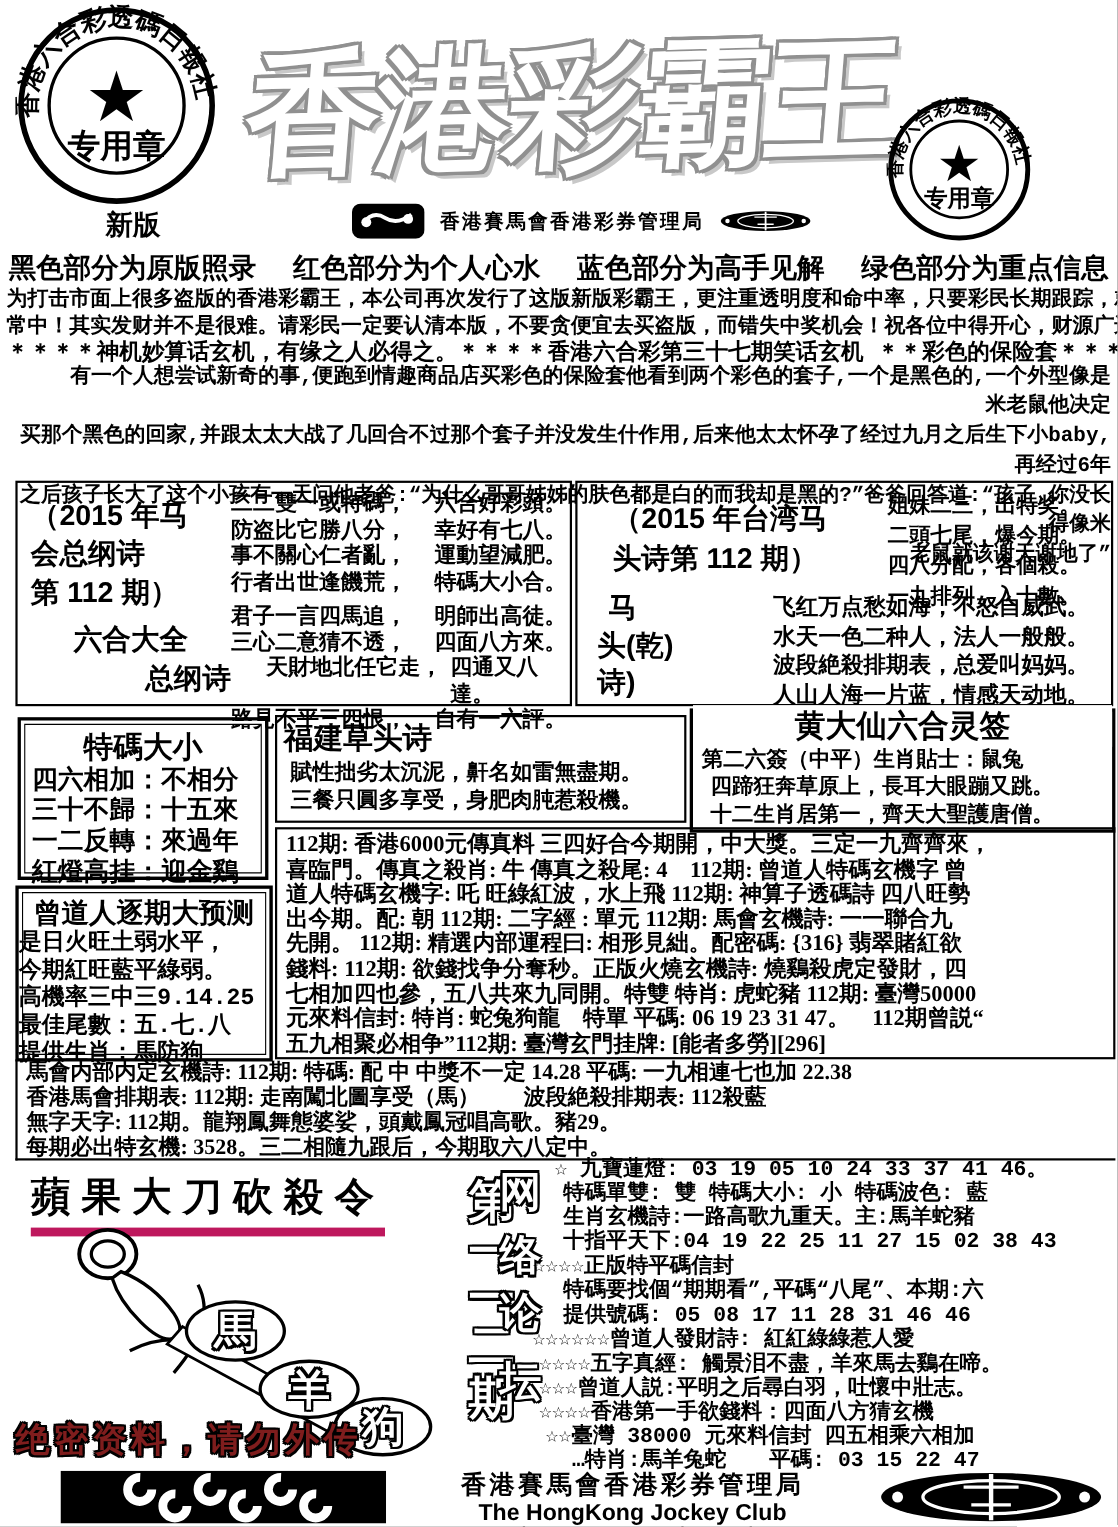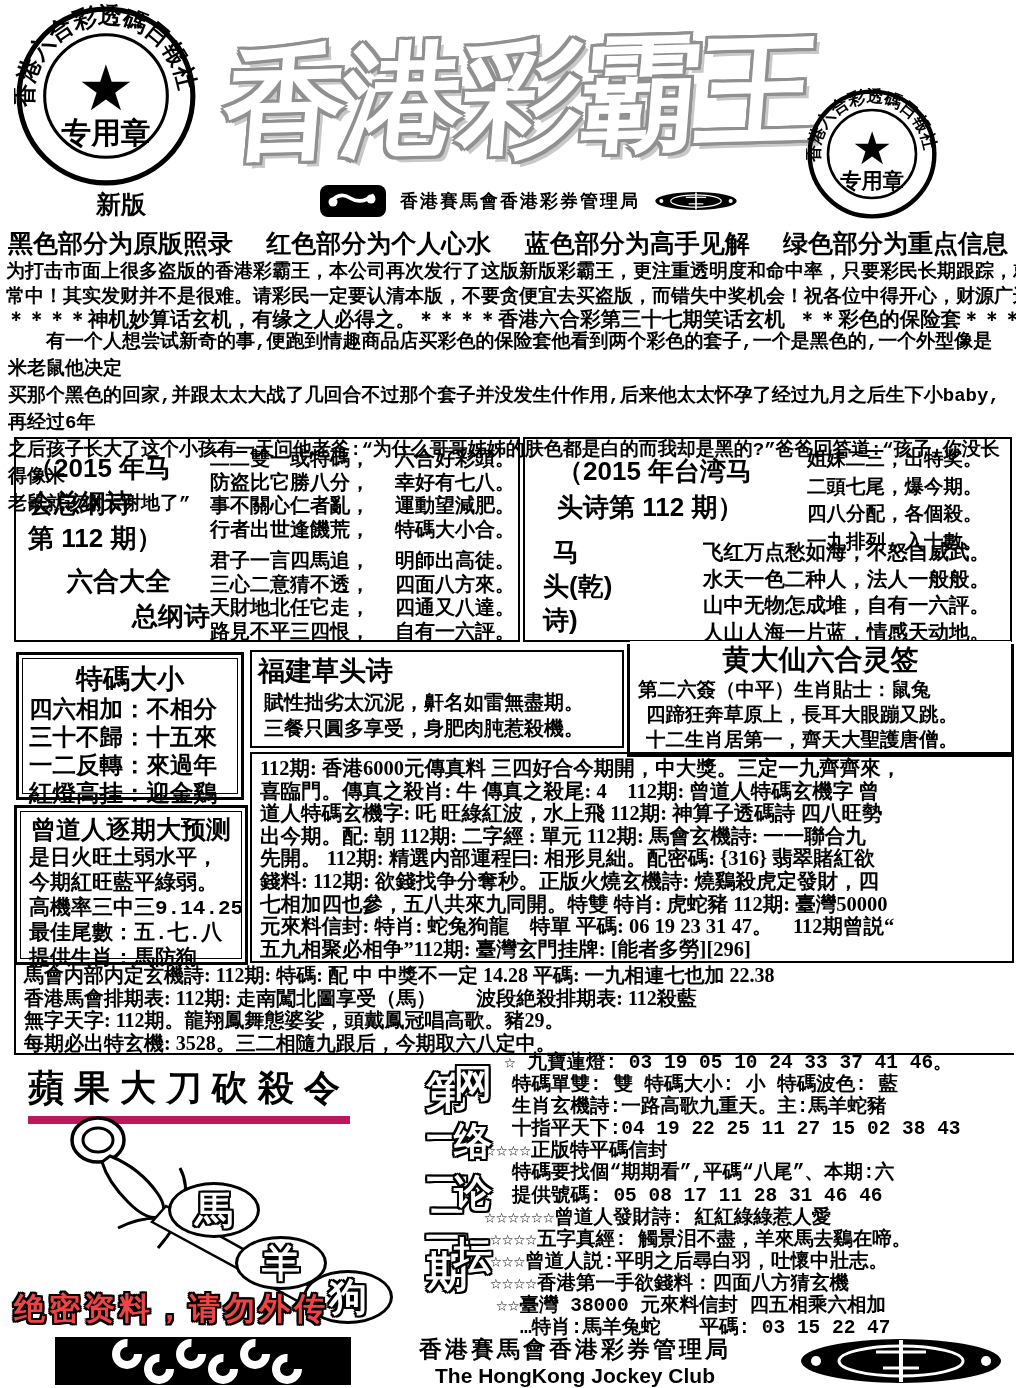--- a/index.html
+++ b/index.html
@@ -8,26 +8,26 @@
   .abs{position:absolute;}
   .brush{font-family:Liberation Mono, monospace;font-weight:bold;}
   .heiti{font-family:"Liberation Sans",sans-serif;font-weight:bold;}
   .main-title{font-family:"Liberation Sans",sans-serif;font-weight:bold;color:#fff;
       text-shadow:-3px -3px 0 #909090,3px -3px 0 #909090,-3px 3px 0 #909090,3px 3px 0 #909090,
                   -3px 0 0 #909090,3px 0 0 #909090,0 -3px 0 #909090,0 3px 0 #909090,6px 6px 0 #c8c8c8;
       transform:skewX(-6deg) rotate(-1.5deg);letter-spacing:-4px;white-space:nowrap;}
   .outline{color:#fff;font-weight:bold;
       text-shadow:-2px -2px 0 #000,2px -2px 0 #000,-2px 2px 0 #000,2px 2px 0 #000,
                   -2px 0 0 #000,2px 0 0 #000,0 -2px 0 #000,0 2px 0 #000;}
-  .outline-gray{color:#ef4444;font-weight:bold;
+  .outline-gray{color:#7f1d1d;font-weight:bold;
       text-shadow:-2px -2px 0 #000,2px -2px 0 #000,-2px 2px 0 #000,2px 2px 0 #000,
                   -2px 0 0 #000,2px 0 0 #000,0 -2px 0 #000,0 2px 0 #000;}
   .box{border:2.5px solid #000;box-sizing:border-box;}
   .dblbox{border:3px solid #000;box-shadow:inset 0 0 0 3px #fff,inset 0 0 0 4px #000;box-sizing:border-box;}
-  p{margin:0;}
+  p{margin:0;text-align:right;}
   .bubble{border:3px solid #000;border-radius:50%;background:#fff;display:flex;
           align-items:center;justify-content:center;box-sizing:border-box;}
   .vline{display:block;text-align:center;}
 </style>
 </head>
 <body>
 
 <div class="page">
 
   <svg class="abs" style="left:14px;top:4px;width:184px;height:184px" viewBox="0 0 180 180">
@@ -120,21 +120,21 @@
         </div>
       <div style="display:flex;margin-top:8px;">
           <span style="width:185px;">君子一言四馬追，</span>
           <span>明師出高徒。</span>
         </div>
       <div style="display:flex;">
           <span style="width:185px;">三心二意猜不透，</span>
           <span>四面八方來。</span>
         </div>
       <div style="display:flex;">
-          <span style="width:185px;">天財地北任它走，</span>
+          <span style="width:185px;margin-left:32px;">天財地北任它走，</span>
           <span>四通又八達。</span>
         </div>
       <div style="display:flex;">
           <span style="width:185px;">路見不平三四恨，</span>
           <span>自有一六評。</span>
         </div>
     </div>
   </div>
 
   <div class="abs box" style="left:523px;top:437px;width:489px;height:205px;">
@@ -149,21 +149,21 @@
       <div>一九排列，入十數。</div>
     </div>
     <div class="abs heiti" style="left:18px;top:96px;font-size:26px;line-height:34px;">
       <div style="padding-left:10px;">马</div>
       <div>头(乾)</div>
       <div>诗)</div>
     </div>
     <div class="abs brush" style="left:178px;top:102px;font-size:20.5px;line-height:26.5px;">
       <div>飞红万点愁如海，不怒自威武。</div>
       <div>水天一色二种人，法人一般般。</div>
-      <div>山中无物怎成堆，自有一六評。</div>
+      <div>波段絶殺排期表，总爱叫妈妈。</div>
       <div>人山人海一片蓝，情感天动地。</div>
     </div>
   </div>
 
   <div class="abs dblbox" style="left:16px;top:652px;width:228px;height:148px;padding:6px 0 0 0;">
     <div class="heiti" style="font-size:27px;text-align:center;">特碼大小</div>
     <div class="brush" style="font-size:23.5px;line-height:28px;padding-left:10px;">
       <div>四六相加：不相分</div>
       <div>三十不歸：十五來</div>
       <div>一二反轉：來過年</div>
@@ -183,21 +183,21 @@
     <div class="heiti" style="font-size:28px;text-align:center;margin-top:-6px;background:#fff;">黄大仙六合灵签</div>
     <div class="brush" style="font-size:19.5px;line-height:25px;padding-left:8px;">
       <div>第二六簽（中平）生肖貼士：鼠兔</div>
       <div style="padding-left:8px;">四蹄狂奔草原上，長耳大眼蹦又跳。</div>
       <div style="padding-left:8px;">十二生肖居第一，齊天大聖護唐僧。</div>
     </div>
   </div>
 
   <div class="abs dblbox" style="left:14px;top:805px;width:234px;height:160px;padding-top:5px;">
     <div class="heiti" style="font-size:25px;text-align:center;">曾道人逐期大预测</div>
-    <div class="brush" style="font-size:21px;line-height:25px;padding-left:12px;">
+    <div class="brush" style="font-size:21px;line-height:25px;padding-left:0;">
       <div>是日火旺土弱水平，</div>
       <div>今期紅旺藍平綠弱。</div>
       <div>高機率三中三9.14.25</div>
       <div>最佳尾數：五.七.八</div>
       <div>提供生肖：馬防狗</div>
     </div>
   </div>
 
   <div class="abs box" style="left:250px;top:752px;width:764px;height:211px;padding:3px 8px;font-size:20.5px;
               line-height:22.6px;font-weight:600;">

